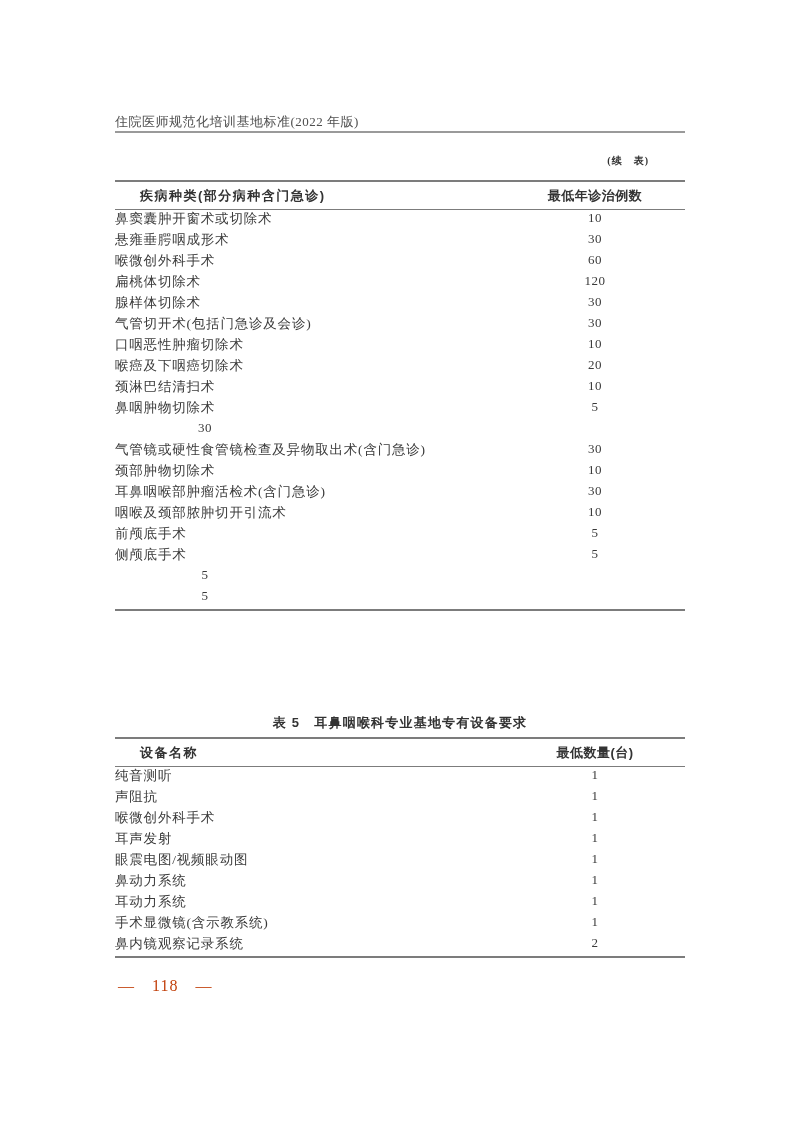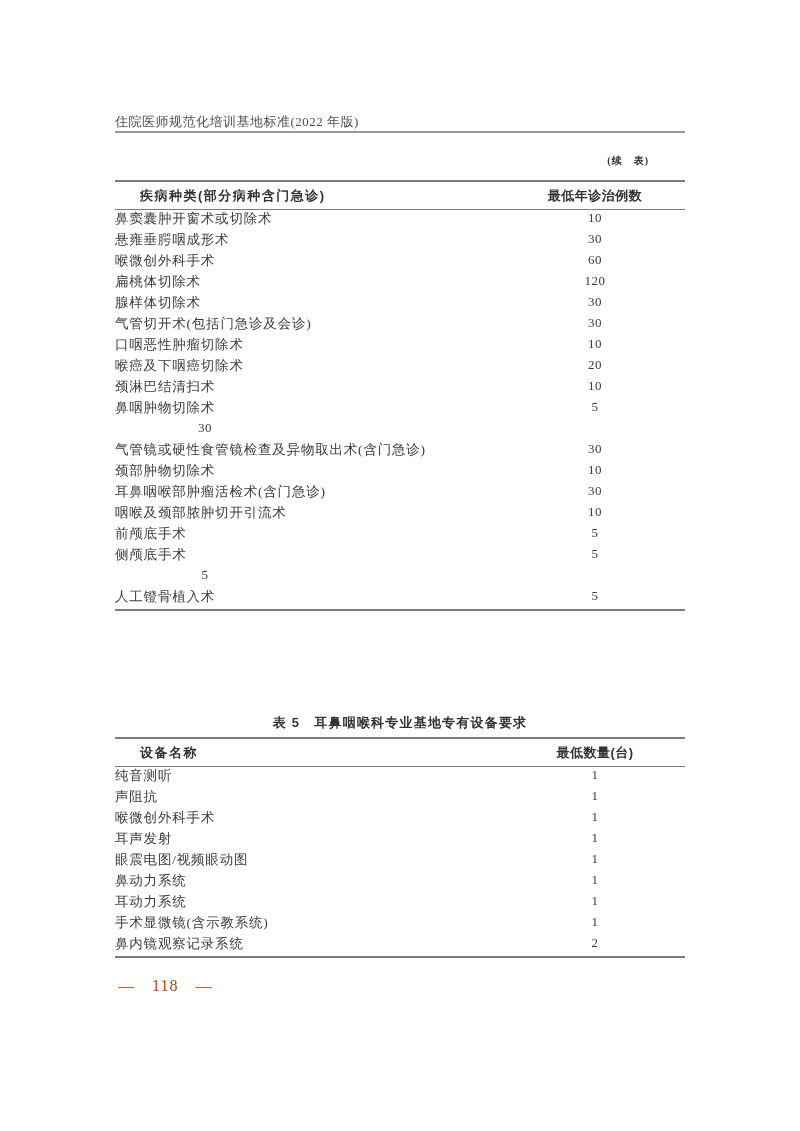--- a/index.html
+++ b/index.html
@@ -175,21 +175,20 @@
         <div class="row">
           <div class="c1">侧颅底手术</div>
           <div class="c2">5</div>
         </div>
 
         <div class="row">
           <div class="c2">5</div>
         </div>
 
         <div class="row">
-          <div class="c1">人工镫骨植入术</div>
           <div class="c2">5</div>
         </div>
       </div>
   </div>
 
 
   <div class="caption">表 5　耳鼻咽喉科专业基地专有设备要求</div>
 
   <div class="tbl" id="equipment-table">
     <div class="thead">

